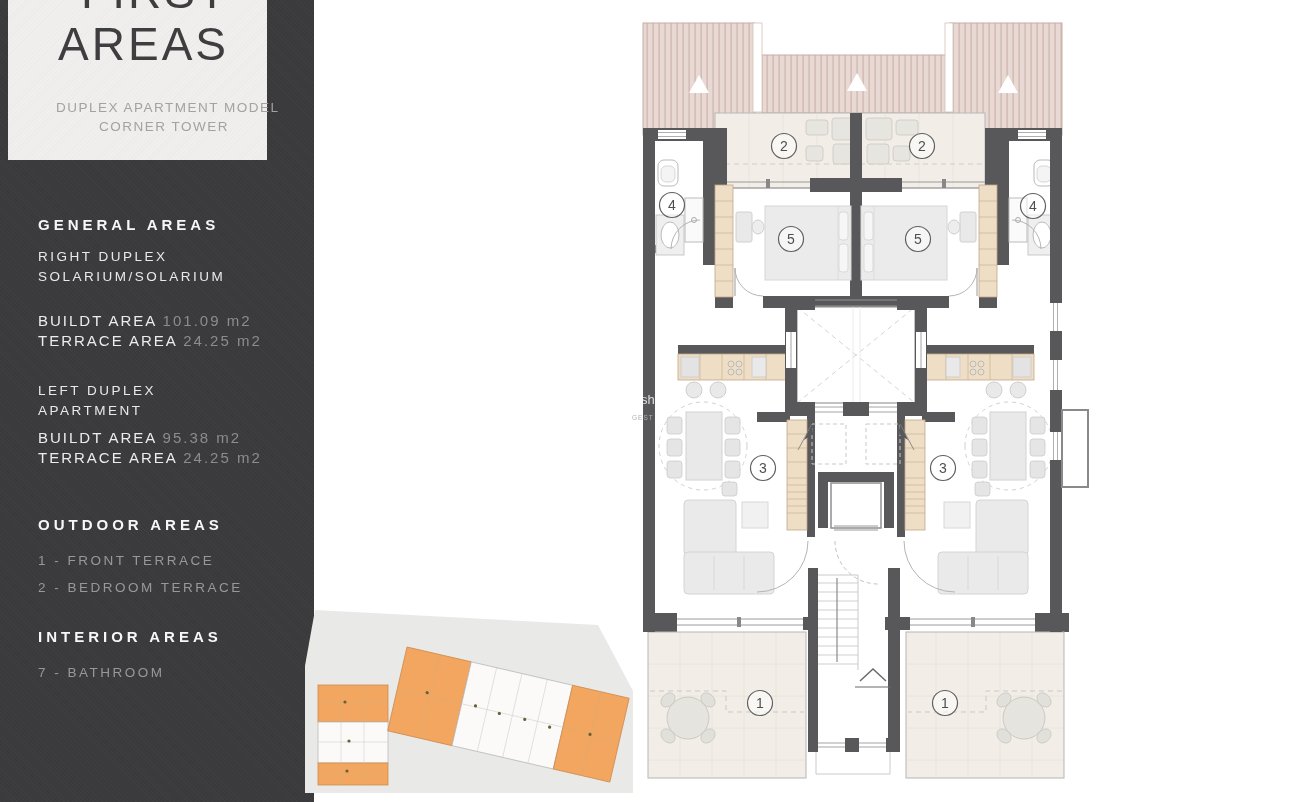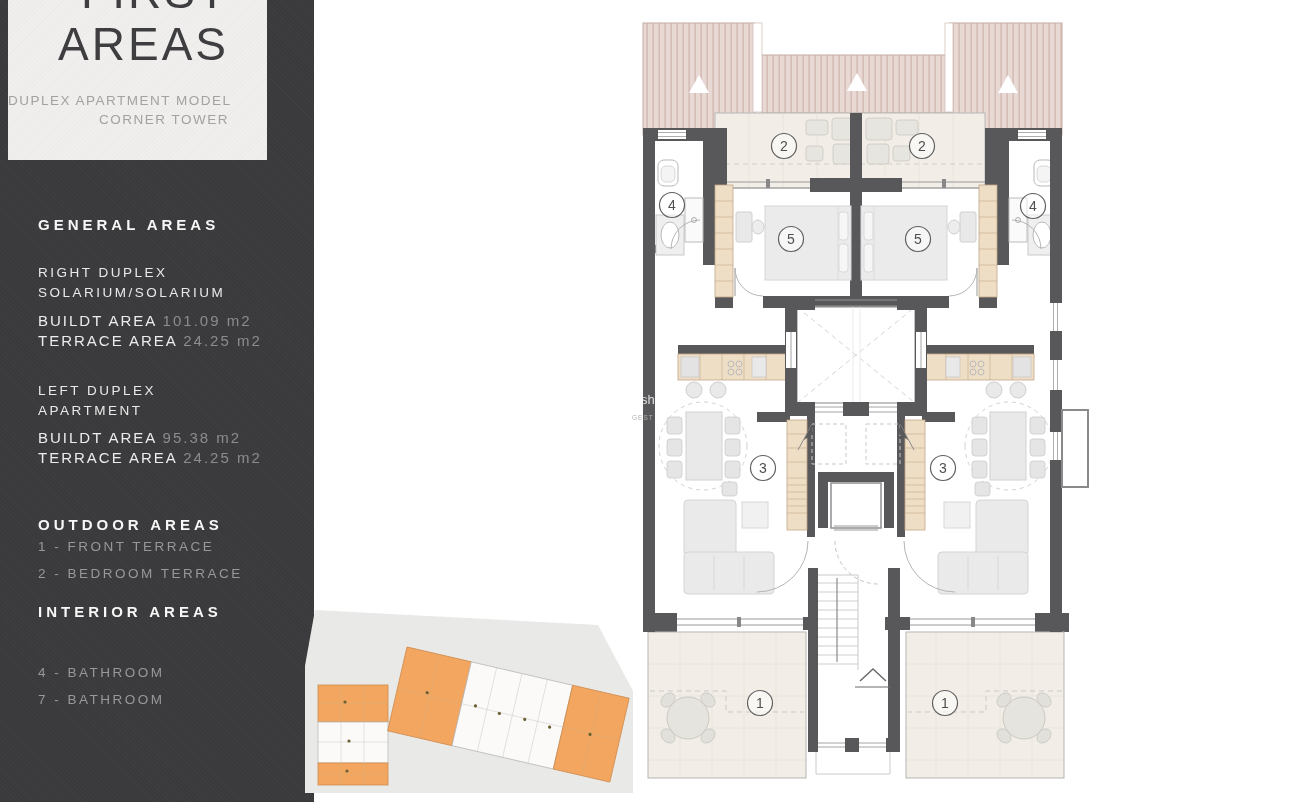--- a/index.html
+++ b/index.html
@@ -12,62 +12,61 @@
   .side-heading{font-weight:bold;font-size:15px;letter-spacing:4px;color:#f7f7f7;white-space:nowrap;}
   .side-line{font-size:13.5px;letter-spacing:2.5px;color:#e9e9e9;line-height:20px;white-space:nowrap;}
   .metric{font-size:15px;letter-spacing:2px;color:#ececec;line-height:19.5px;white-space:nowrap;}
   .metric .val{color:#8c8c8f;}
   .side-item{font-size:13.5px;letter-spacing:2.5px;color:#98989b;line-height:27px;white-space:nowrap;}
   
   #titlebox{position:absolute;left:8px;top:-46px;width:259px;height:206px;background:#f0efed;
     background-image:repeating-linear-gradient(135deg,rgba(0,0,0,.015) 0 1px,transparent 1px 3px);
     box-sizing:border-box;padding:12px 38px 0 0;text-align:right;}
   .title-word{font-size:46px;line-height:52px;color:#3e3e40;letter-spacing:3px;font-weight:normal;}
-  .subtitle{font-size:13.5px;line-height:19px;color:#a2a2a2;letter-spacing:1.5px;margin-top:21px;}
+  .subtitle{font-size:13.5px;line-height:19px;color:#a2a2a2;letter-spacing:1.5px;margin-top:28px;padding-left:48px;}
   .subtitle div{white-space:nowrap;}
   
   #planSvg{position:absolute;left:630px;top:0;width:470px;height:802px;}
   #keySvg{position:absolute;left:305px;top:605px;width:330px;height:190px;}
   svg text{font-family:"Liberation Sans",sans-serif;}
 </style>
 </head>
 <body>
 
 <div id="stage">
 
   <div id="sidebar">
     <div class="sb side-heading" style="top:216px">GENERAL AREAS</div>
 
-    <div class="sb" style="top:263px">
+    <div class="sb" style="top:247px">
       <div class="side-line">RIGHT DUPLEX</div>
       <div class="side-line">SOLARIUM/SOLARIUM</div>
     </div>
     <div class="sb" style="top:311px">
       <div class="metric"><span>BUILDT AREA</span> <span class="val">101.09 m2</span></div>
       <div class="metric"><span>TERRACE AREA</span> <span class="val">24.25 m2</span></div>
     </div>
 
     <div class="sb" style="top:381px">
       <div class="side-line">LEFT DUPLEX</div>
       <div class="side-line">APARTMENT</div>
     </div>
     <div class="sb" style="top:428px">
       <div class="metric"><span>BUILDT AREA</span> <span class="val">95.38 m2</span></div>
       <div class="metric"><span>TERRACE AREA</span> <span class="val">24.25 m2</span></div>
     </div>
 
     <div class="sb side-heading" style="top:516px">OUTDOOR AREAS</div>
-    <div class="sb" style="top:533px">
+    <div class="sb" style="top:547px">
       <div class="side-item">1 - FRONT TERRACE</div>
       <div class="side-item">2 - BEDROOM TERRACE</div>
     </div>
 
-    <div class="sb side-heading" style="top:603px">INTERIOR AREAS</div>
+    <div class="sb side-heading" style="top:628px">INTERIOR AREAS</div>
     <div class="sb" style="top:659px">
-      <div class="side-item">4 - BATHROOM</div>
       <div class="side-item">7 - BATHROOM</div>
     </div>
   </div>
 
   <div id="titlebox">
     <div class="title-word">FIRST</div>
     <div class="title-word">AREAS</div>
     <div class="subtitle">
       <div>DUPLEX APARTMENT MODEL</div>
       <div>CORNER TOWER</div>

